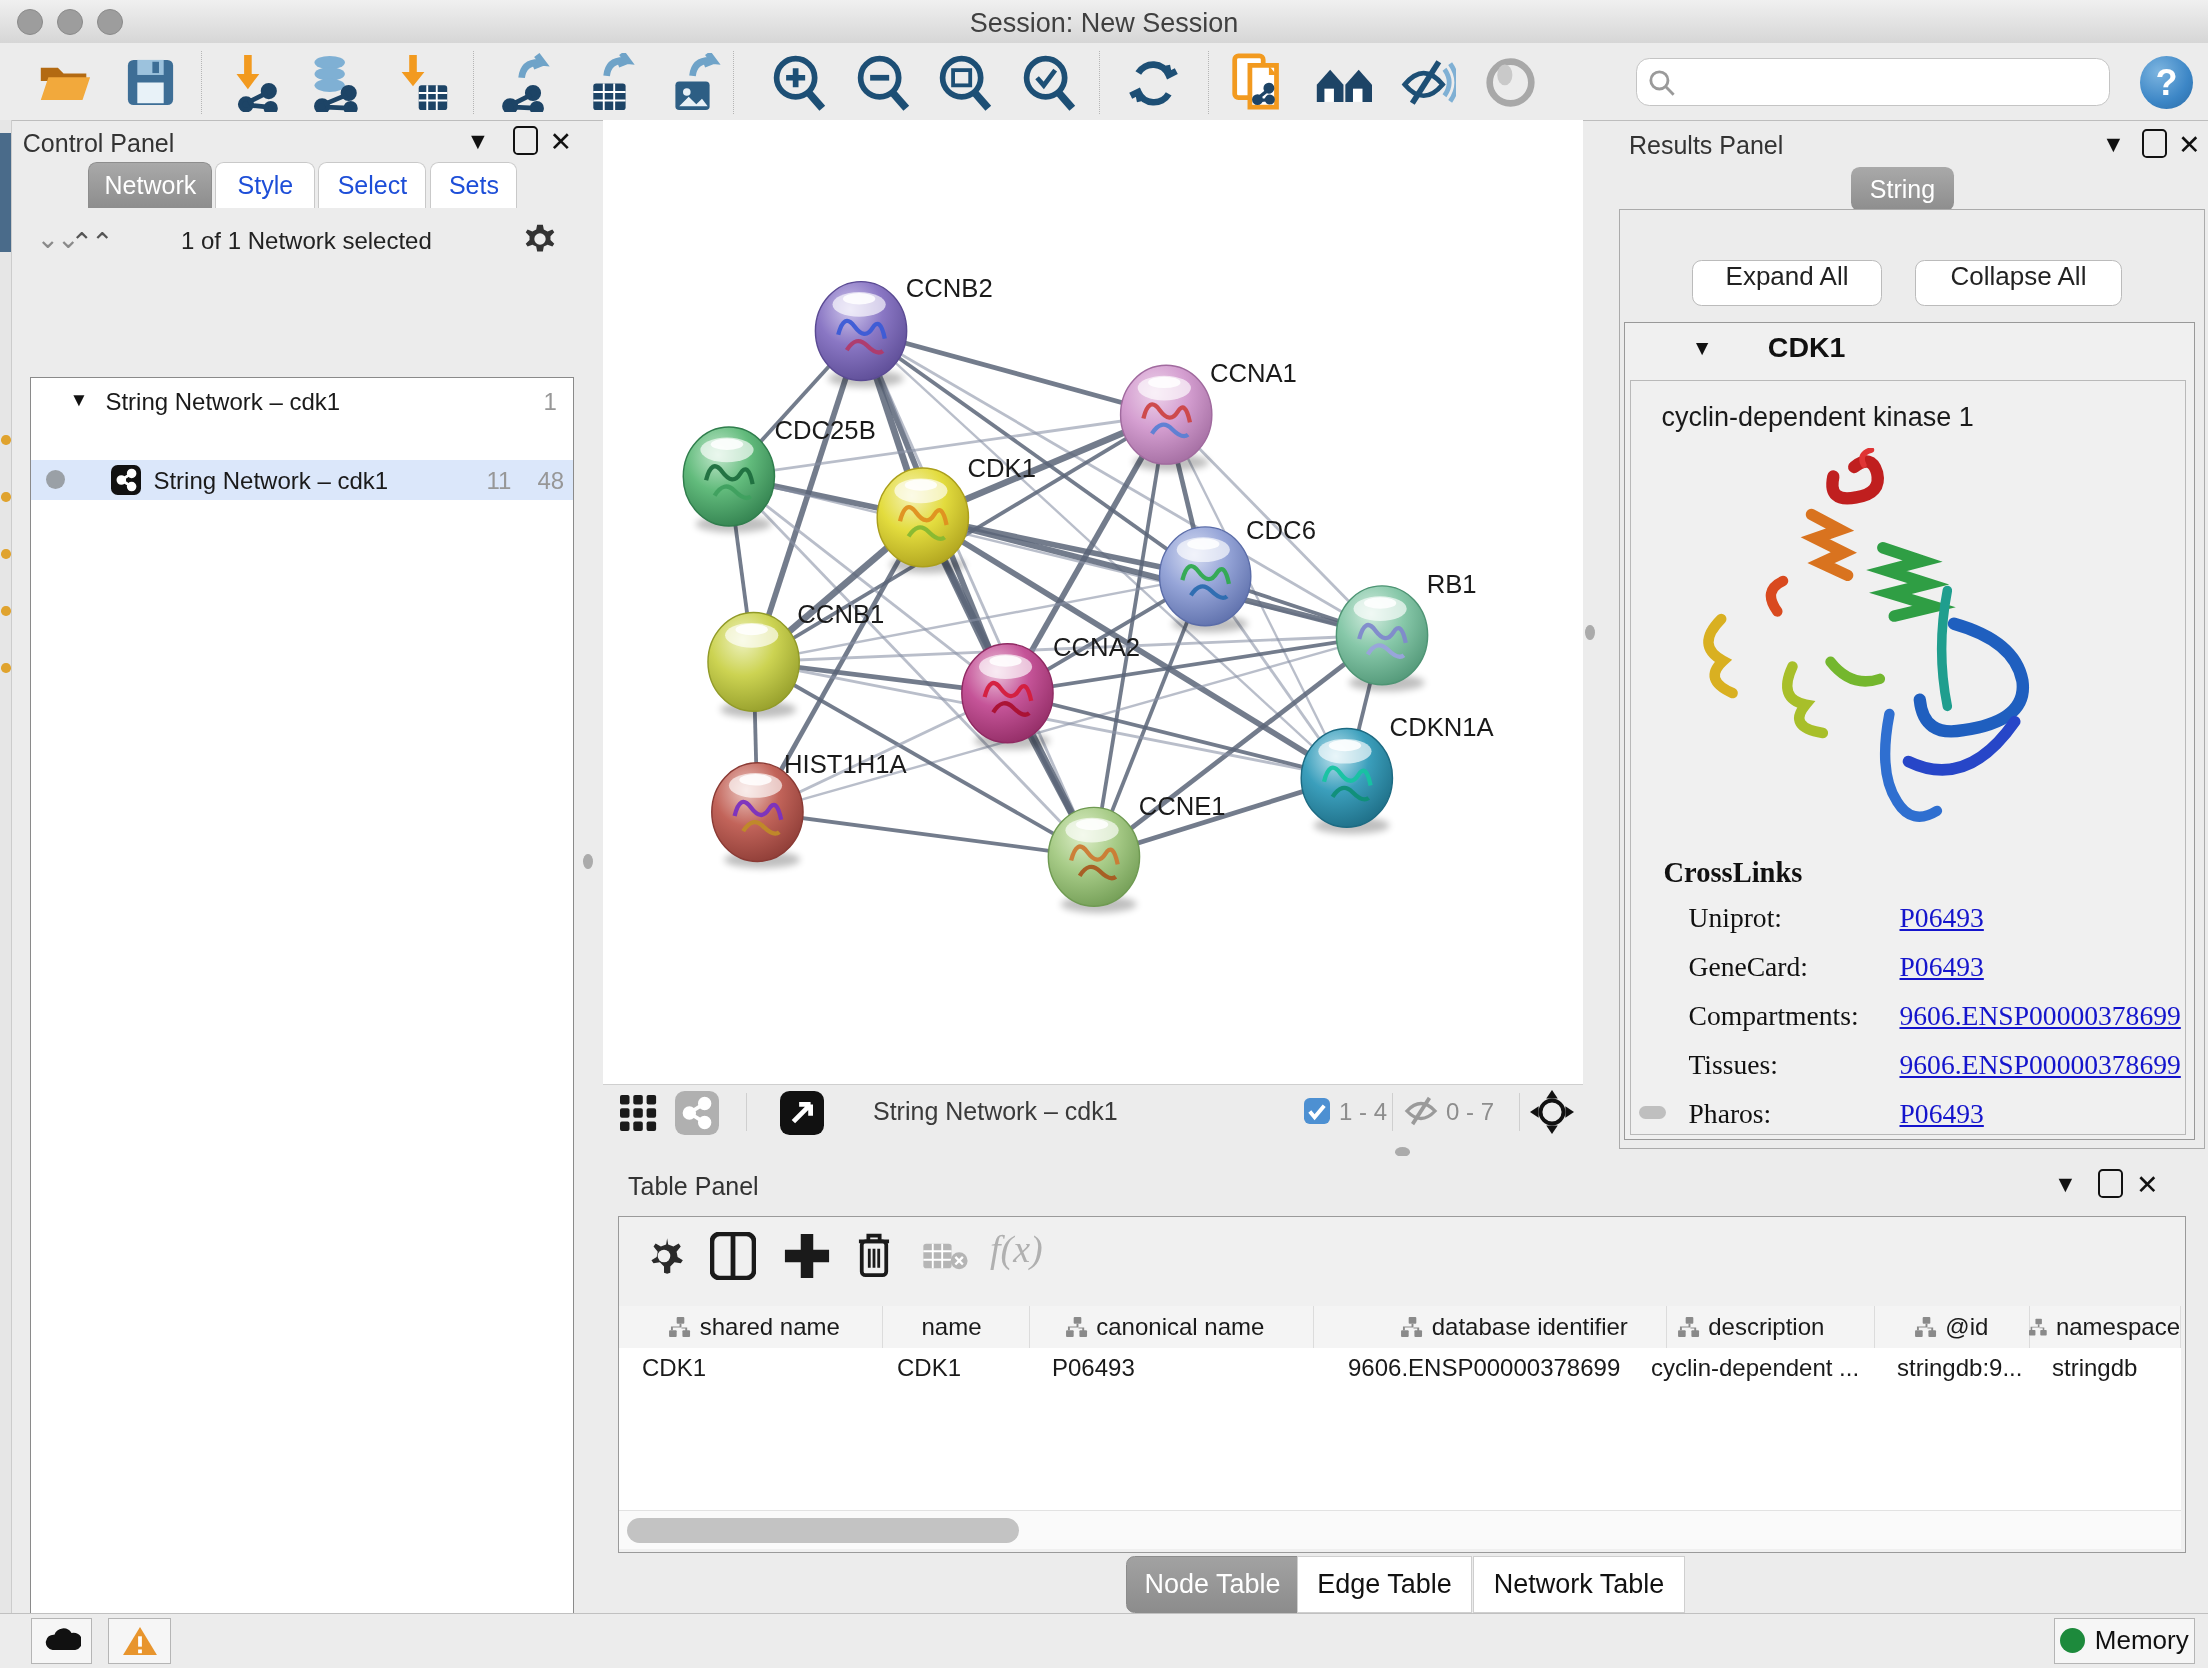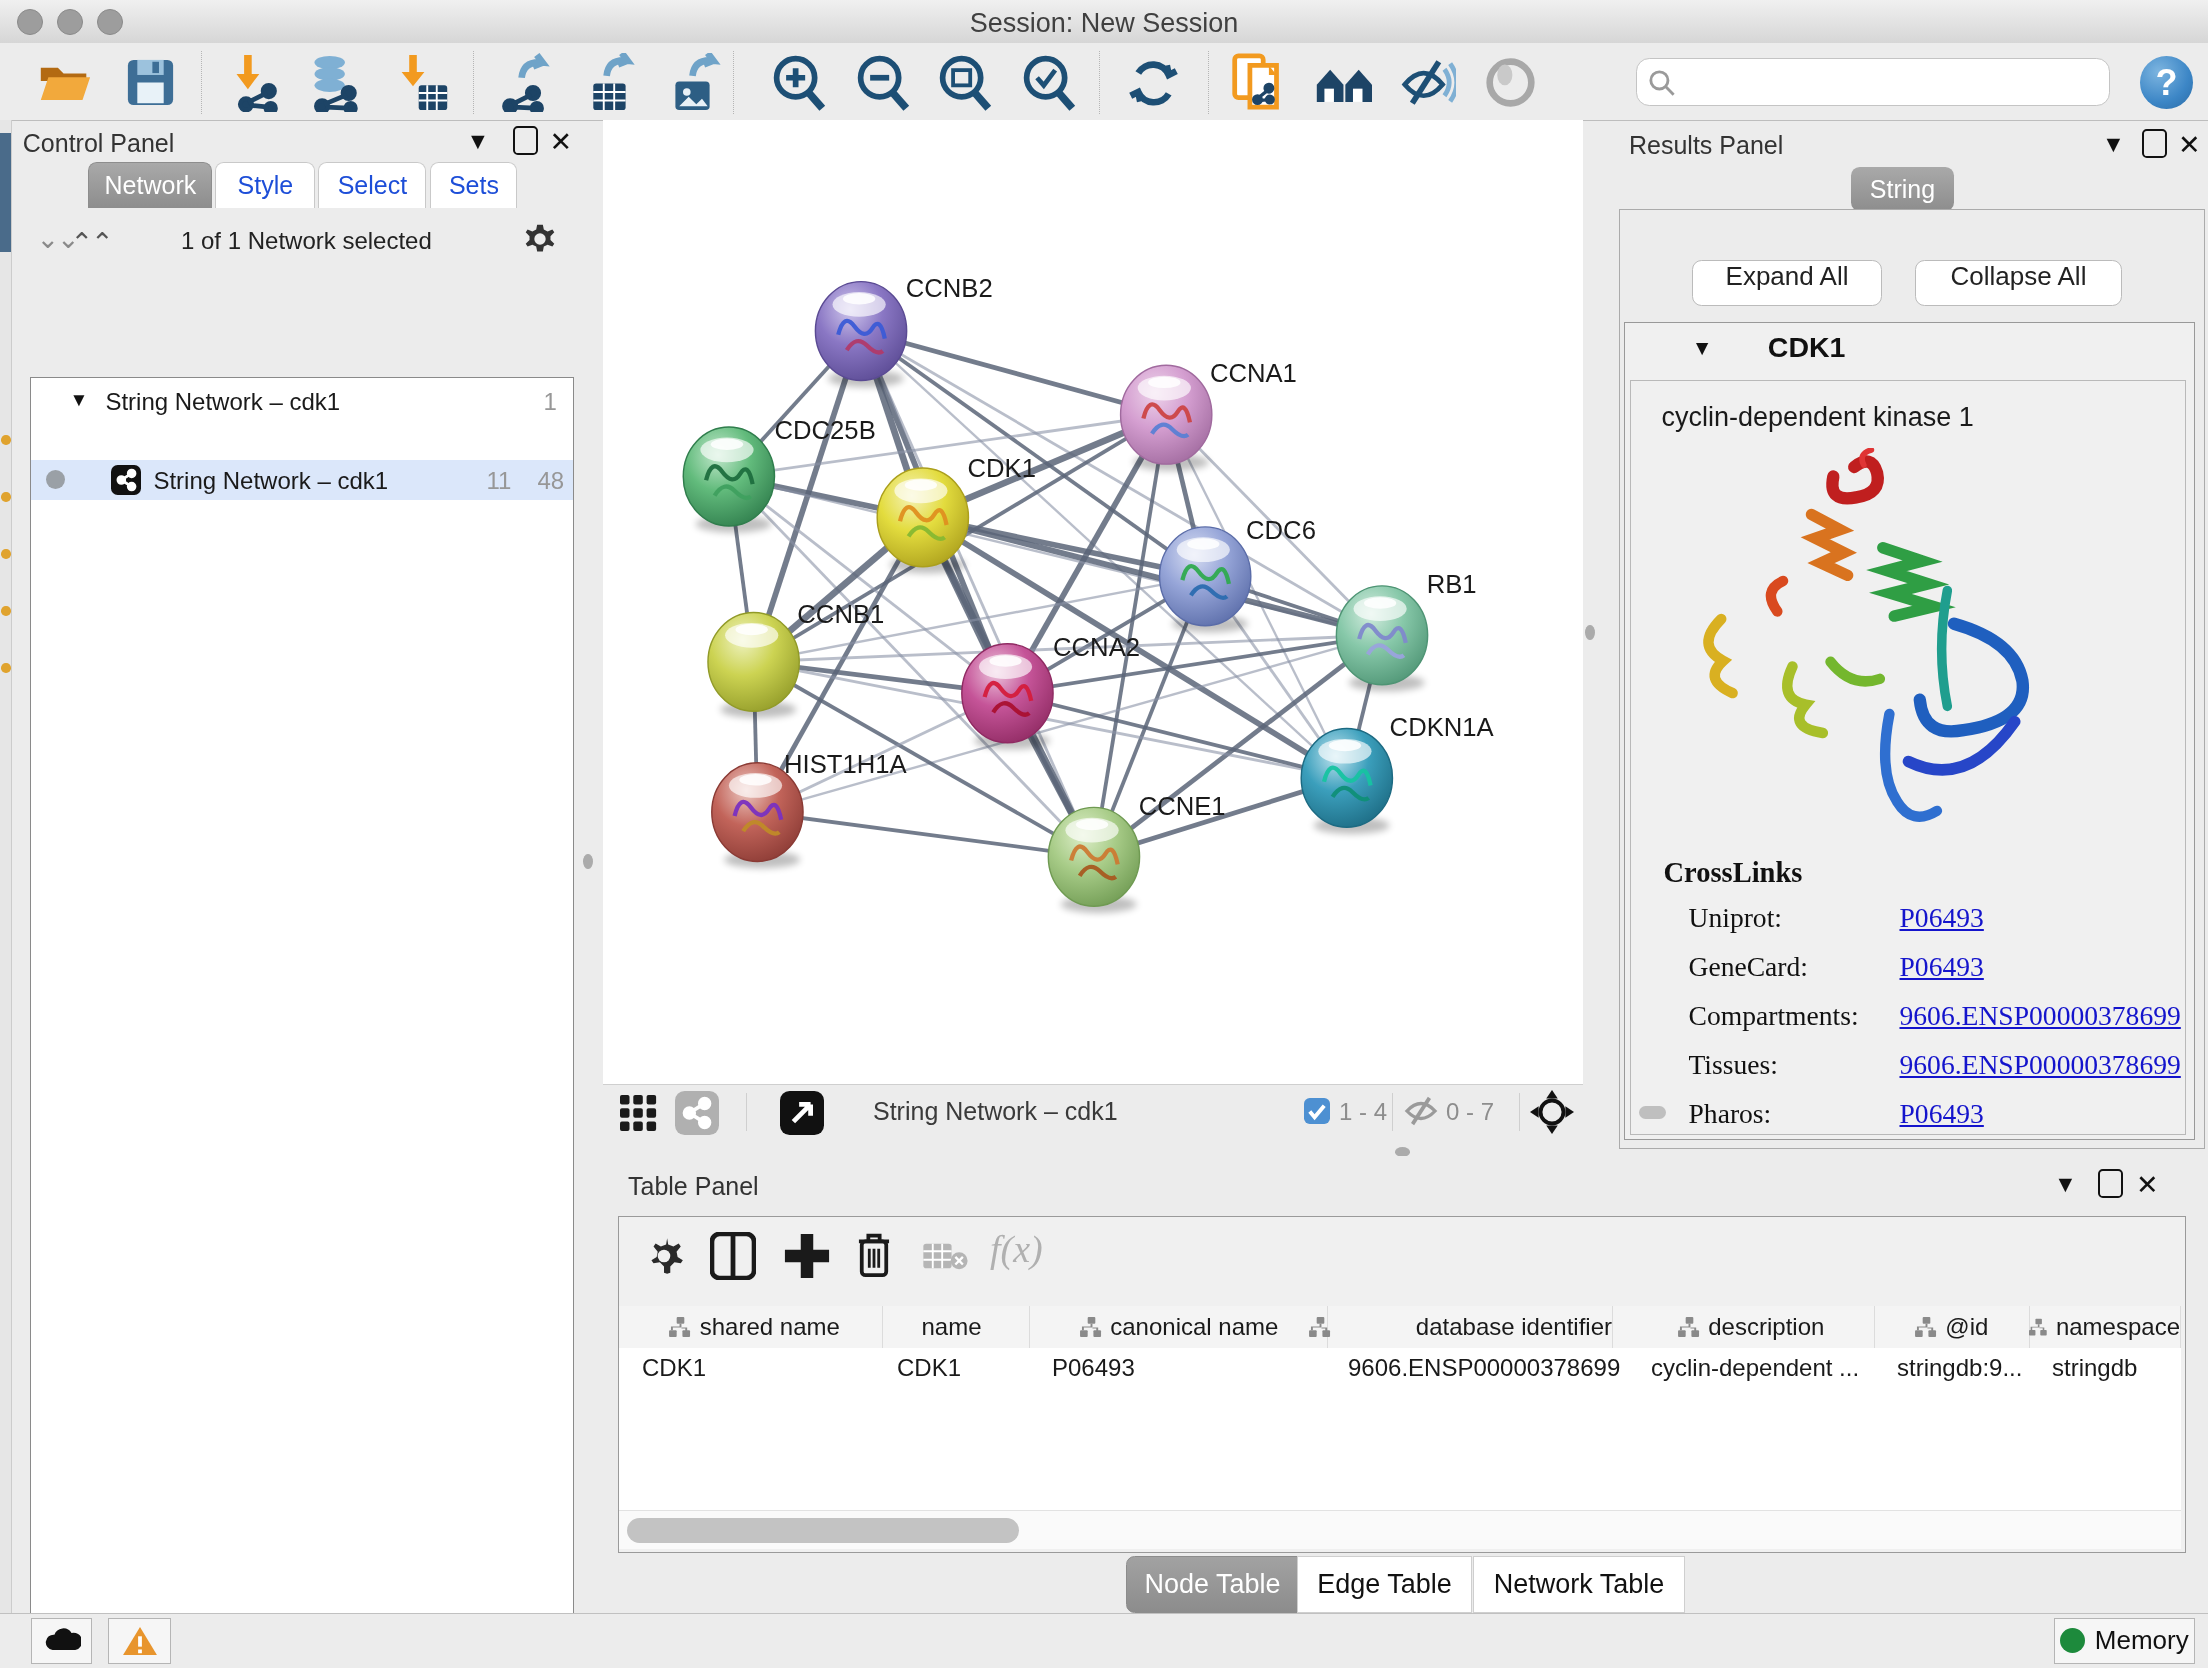--- a/index.html
+++ b/index.html
@@ -674,33 +674,33 @@
               <rect x="14" y="14" width="8" height="7" rx="1"></rect>
               <path d="M11 7 h2 v4 h-9 v3 h-2 v-4 h9z"></path>
               <path d="M13 11 h6 v4 h-2 v-3 h-4z"></path>
             </g>
           </svg>
           <span>shared name</span>
         </div>
         <div class="thcell" style="left: 255px; width: 155px;">
           <span>name</span>
         </div>
-        <div class="thcell" style="left: 412px; width: 296px;">
+        <div class="thcell" style="left: 398px; width: 296px;">
           <svg width="23" height="21" viewBox="0 0 24 22">
             <g fill="#8a8a8a">
               <rect x="8" y="0" width="8" height="7" rx="1"></rect>
               <rect x="0" y="14" width="8" height="7" rx="1"></rect>
               <rect x="14" y="14" width="8" height="7" rx="1"></rect>
               <path d="M11 7 h2 v4 h-9 v3 h-2 v-4 h9z"></path>
               <path d="M13 11 h6 v4 h-2 v-3 h-4z"></path>
             </g>
           </svg>
           <span>canonical name</span>
         </div>
-        <div class="thcell" style="left: 690px; width: 303px; justify-content: space-between;">
+        <div class="thcell" style="left: 744px; width: 303px;">
           <svg width="23" height="21" viewBox="0 0 24 22">
             <g fill="#8a8a8a">
               <rect x="8" y="0" width="8" height="7" rx="1"></rect>
               <rect x="0" y="14" width="8" height="7" rx="1"></rect>
               <rect x="14" y="14" width="8" height="7" rx="1"></rect>
               <path d="M11 7 h2 v4 h-9 v3 h-2 v-4 h9z"></path>
               <path d="M13 11 h6 v4 h-2 v-3 h-4z"></path>
             </g>
           </svg>
           <span>database identifier</span>

